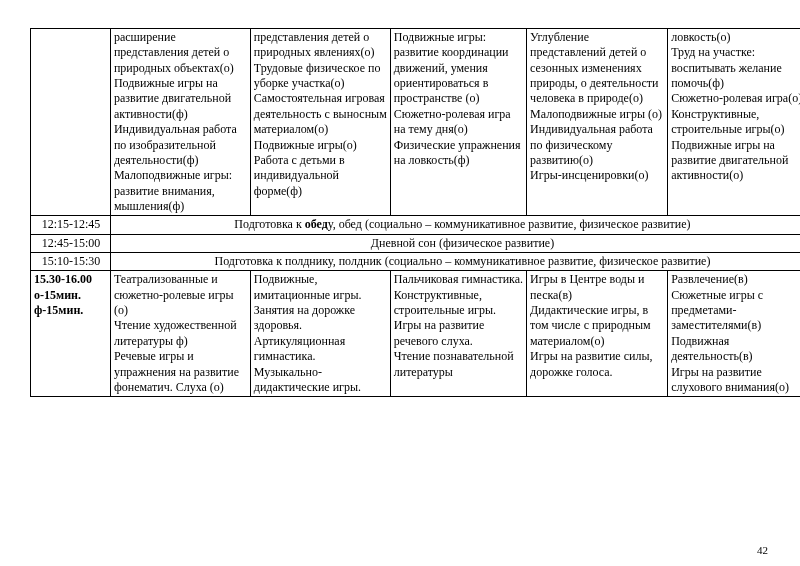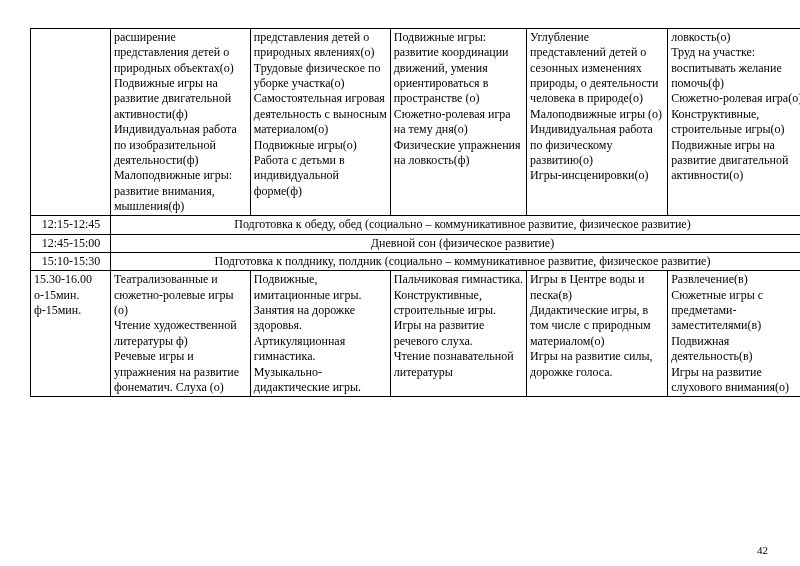--- a/index.html
+++ b/index.html
@@ -36,21 +36,21 @@
     word-wrap: break-word;
     overflow-wrap: break-word;
   }
   td.c-time { width: 62px; }
   td.c1 { width: 113px; }
   td.c2 { width: 113px; }
   td.c3 { width: 110px; }
   td.c4 { width: 114px; }
   td.c5 { width: 118px; }
   .center { text-align: center; }
-  .bold { font-weight: normal; }
+  .bold { font-weight: bold; }
   .pagenum {
     position: absolute;
     right: 32px;
     bottom: 10px;
     font-size: 11px;
     font-family: "Liberation Serif", serif;
   }
   .sub {
     display: block;
   }

